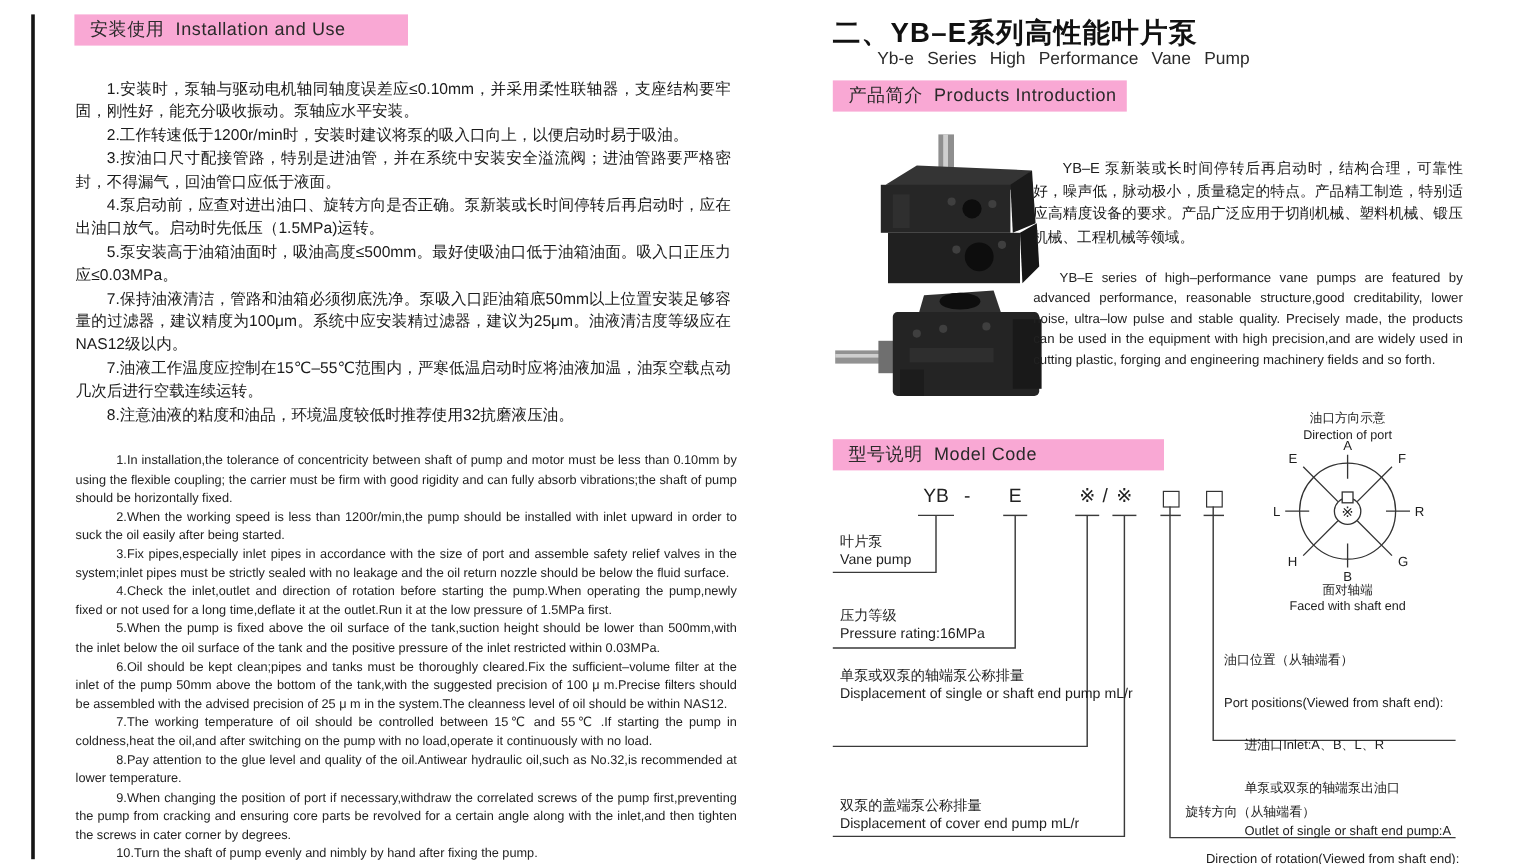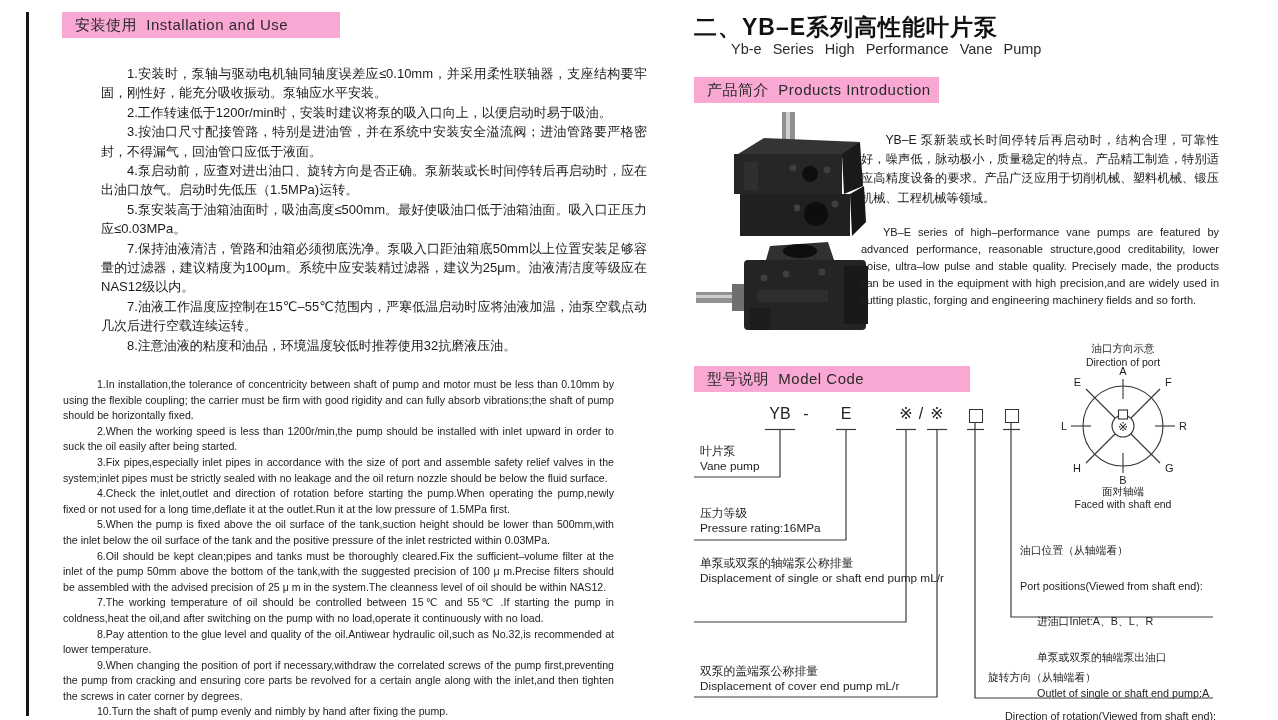--- a/index.html
+++ b/index.html
@@ -7,29 +7,29 @@
     width:1278px;height:720px;background:#ffffff;position:relative;overflow:hidden;
     font-family:"Liberation Sans","DejaVu Sans",sans-serif;color:#1a1a1a;
     -webkit-font-smoothing:antialiased;
   }
   .abs{position:absolute;}
   .bar{
     background:#f9a8d4;color:#2a2a2a;font-size:15px;line-height:26px;
     padding-left:13px;white-space:pre;letter-spacing:0.5px;
   }
   
-  .cn-block{left:63px;top:64px;width:546px;font-size:13px;line-height:19.4px;text-align:justify;margin-left:38px;}
+  .cn-block{left:63px;top:64px;width:546px;font-size:13px;line-height:19.4px;text-align:justify;}
   .cn-block p{margin:0;text-indent:2em;}
   .en-block{left:63px;top:377px;width:551px;font-size:10.6px;line-height:15.6px;text-align:justify;color:#222;}
   .en-block p{margin:0;text-indent:3.2em;}
   .rule-left{left:26px;top:12px;width:3px;height:704px;background:#151515;}
   
   .title-cn{left:694px;top:12px;font-size:23px;font-weight:bold;letter-spacing:1px;color:#111;}
   .title-en{left:731px;top:41px;font-size:14.5px;color:#2a2a2a;word-spacing:7px;}
-  .intro-bar{left:694px;top:77px;width:232px;height:26px;}
+  .intro-bar{left:694px;top:67px;width:232px;height:26px;}
   .model-bar{left:694px;top:366px;width:263px;height:26px;}
   .intro-cn{left:861px;top:131px;width:358px;font-size:12.2px;line-height:19.2px;text-align:justify;text-indent:2em;}
   .intro-en{left:861px;top:224px;width:358px;font-size:11px;line-height:17px;text-align:justify;text-indent:2em;color:#222;}
   
   .tok{top:404px;height:20px;font-size:16px;color:#222;text-align:center;line-height:20px;}
   .codebox{top:409px;width:12px;height:12px;border:1.6px solid #333;background:#fff;}
   .mlabel{font-size:11.8px;line-height:14.5px;color:#1d1d1d;}
   .port-block,.rot-block{font-size:10.8px;line-height:11.9px;color:#1d1d1d;white-space:pre;}
   .rot-block{line-height:13px;}
   .ind{padding-left:17px;}

